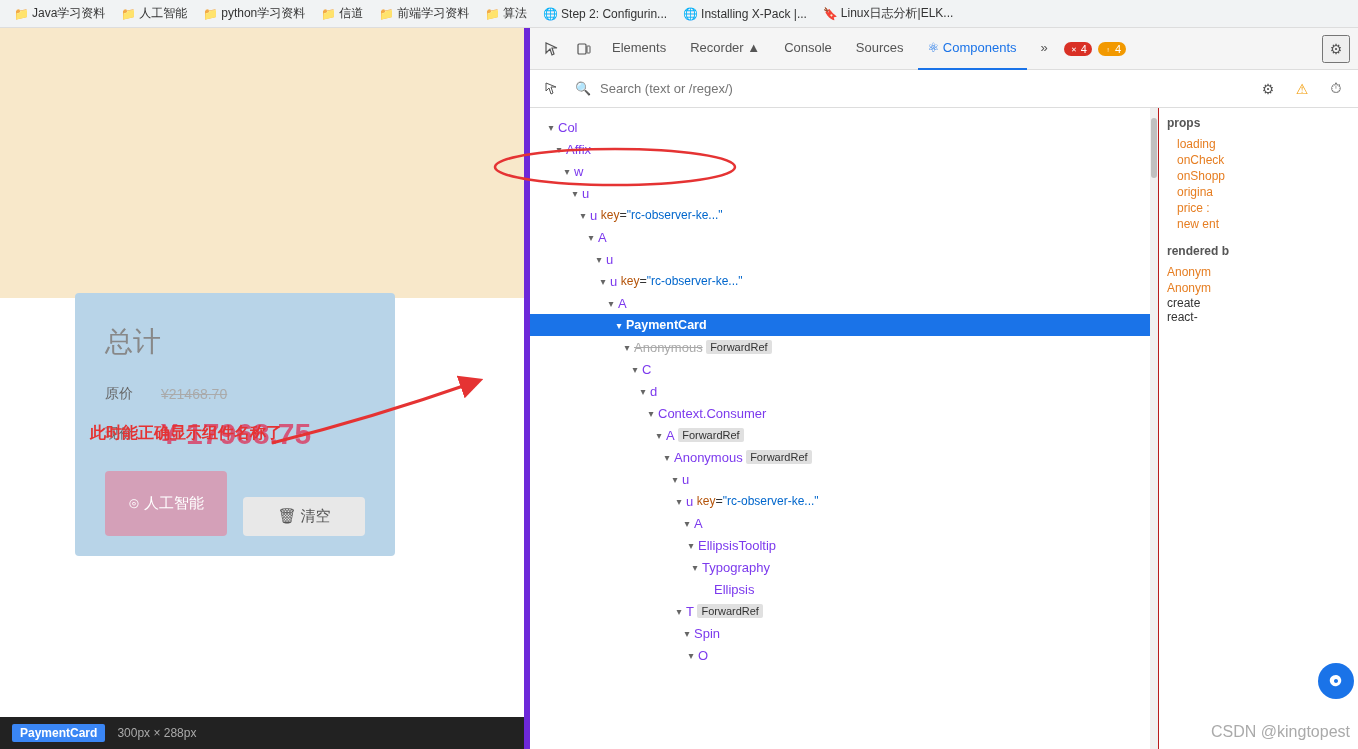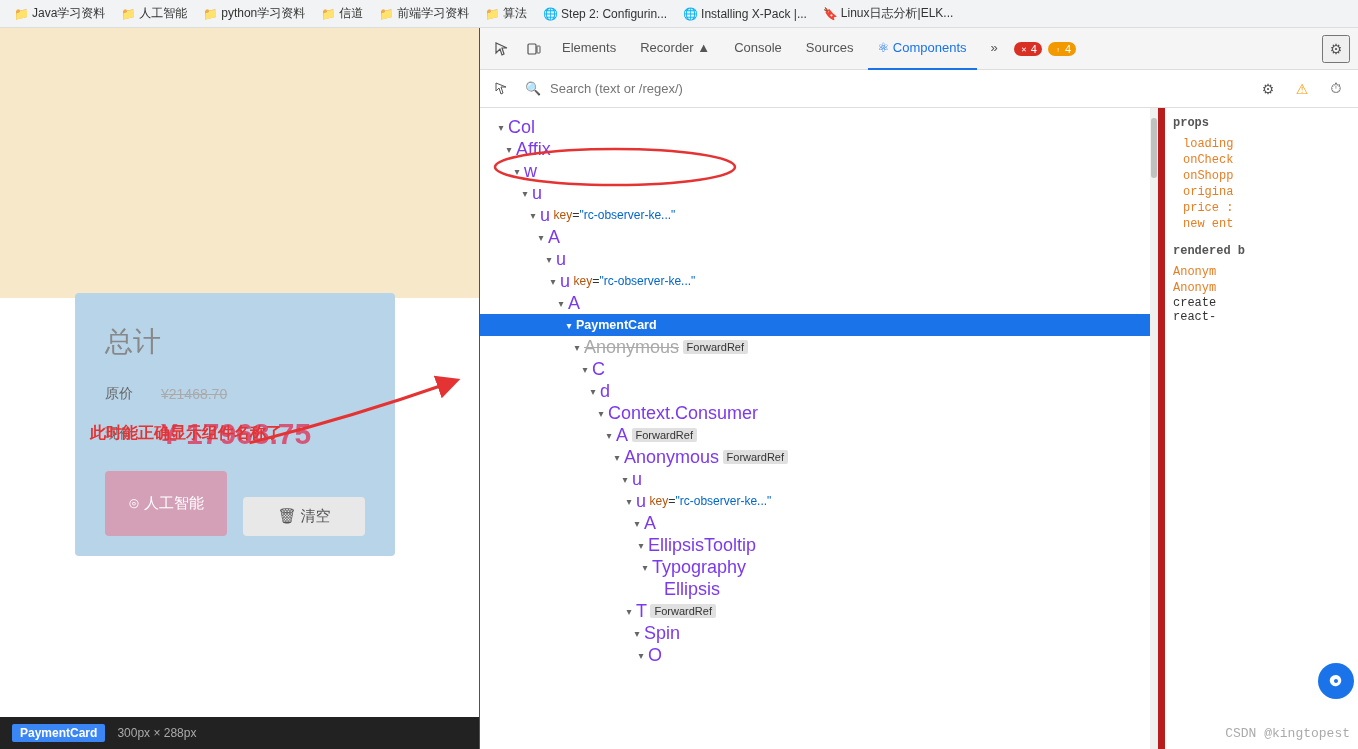--- a/index.html
+++ b/index.html
@@ -28,26 +28,26 @@
     }
 
     
     .main-layout {
       display: flex;
       height: calc(749px - 28px);
     }
 
     
     .left-panel {
-      width: 480px;
+      width: 530px;
       height: 100%;
       background: #fff;
       position: relative;
       overflow: hidden;
-      border-right: 1px solid #6d28d9;
+      border-right: 6px solid #6d28d9;
     }
 
     
     .left-header {
       width: 100%;
       height: 270px;
       background: #f5deb3;
       opacity: 0.7;
     }
 
@@ -307,32 +307,31 @@
       align-items: center;
       justify-content: center;
       color: #666;
       font-size: 10px;
     }
     .tree-toggle.empty { width: 14px; }
     .tree-node-name { color: #7c3aed; font-size: 12.5px; }
     .tree-node-tag { color: #333; font-size: 12.5px; }
     .tree-attr-name { color: #b45309; font-size: 12px; }
     .tree-attr-val { color: #0066cc; font-size: 12px; }
-    .tree-keyword { color: #7c3aed; font-size: 18px; }
+    .tree-keyword { color: #7c3aed; font-size: 13px; }
 
     
     .props-panel {
       width: 200px;
-      border-left: 7px solid #b91c1c;
+      border-left: 1px solid #b91c1c;
       overflow-y: auto;
       padding: 8px;
       font-size: 12px;
       color: #333;
       flex-shrink: 0;
-      font-family: Liberation Mono, monospace;
     }
     .props-section-title {
       font-size: 12px;
       color: #555;
       font-weight: bold;
       margin-bottom: 6px;
     }
     .prop-item {
       color: #e67e22;
       font-size: 12px;
@@ -372,21 +371,21 @@
       left: 1px;
       top: 10px;
       height: 60px;
     }
 
     
     .csdn-watermark {
       position: absolute;
       bottom: 8px;
       right: 8px;
-      font-size: 13px;
+      font-size: 16px;
       color: #aaa;
     }
 
     
     .float-btn {
       position: absolute;
       bottom: 50px;
       right: 4px;
       width: 36px;
       height: 36px;

